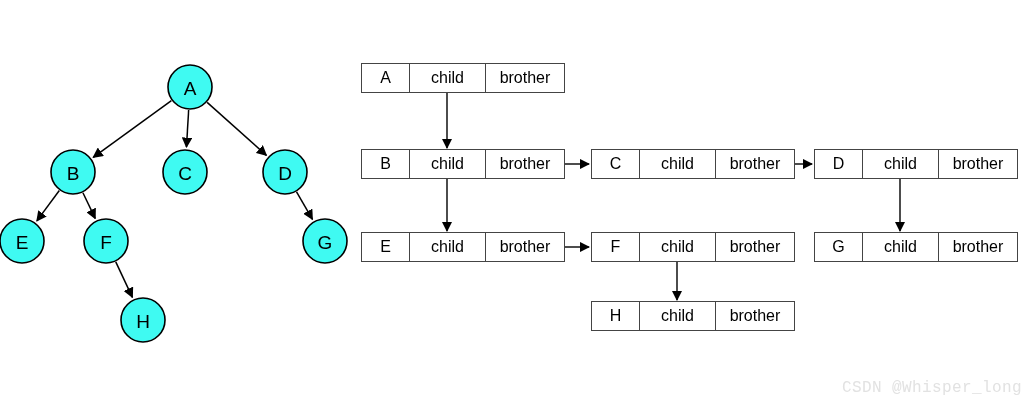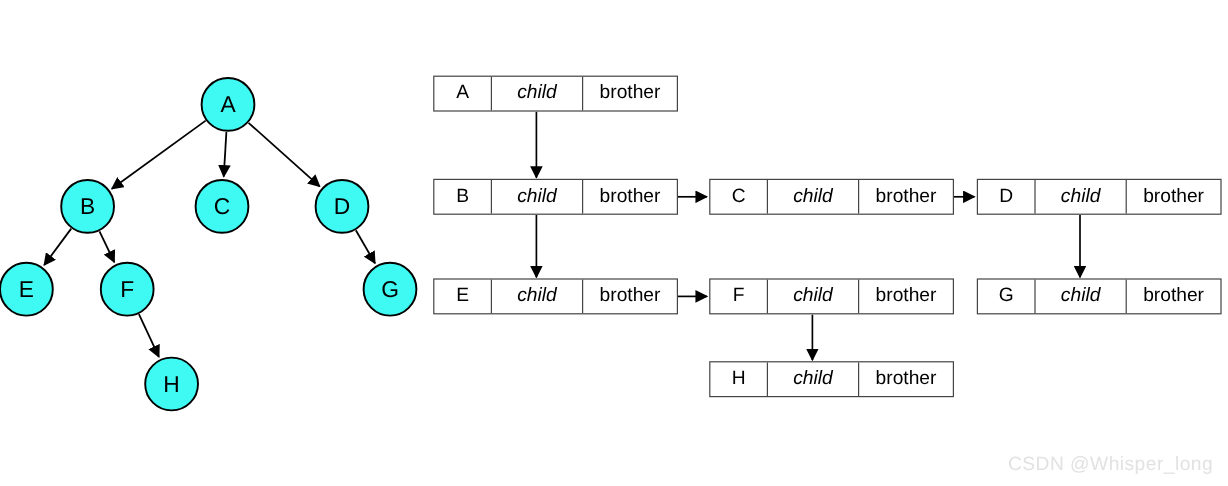--- a/index.html
+++ b/index.html
@@ -55,32 +55,32 @@
     align-items: center;
     justify-content: center;
     font-family: "Liberation Sans", sans-serif;
     font-size: 16px;
     color: #000000;
     border-right: 1.3px solid #444444;
     height: 100%;
   }
   .cell.last { border-right: none; }
   .cell.key { width: 48px; }
-  .cell.child { width: 76px; font-style: italic; }
+  .cell.child { width: 76px; }
   .cell.brother { width: 78px; }
   .link-line {
     stroke: #000000;
     stroke-width: 1.4;
     fill: none;
   }
   #watermark {
     position: absolute;
-    right: 12px;
+    right: 1px;
     bottom: 8px;
-    font-family: Liberation Sans, sans-serif;
+    font-family: Liberation Mono, monospace;
     font-size: 16px;
     color: #e2e2e2;
     letter-spacing: 0.4px;
     white-space: nowrap;
   }
 </style>
 </head>
 <body>
 
 <div id="canvas">

